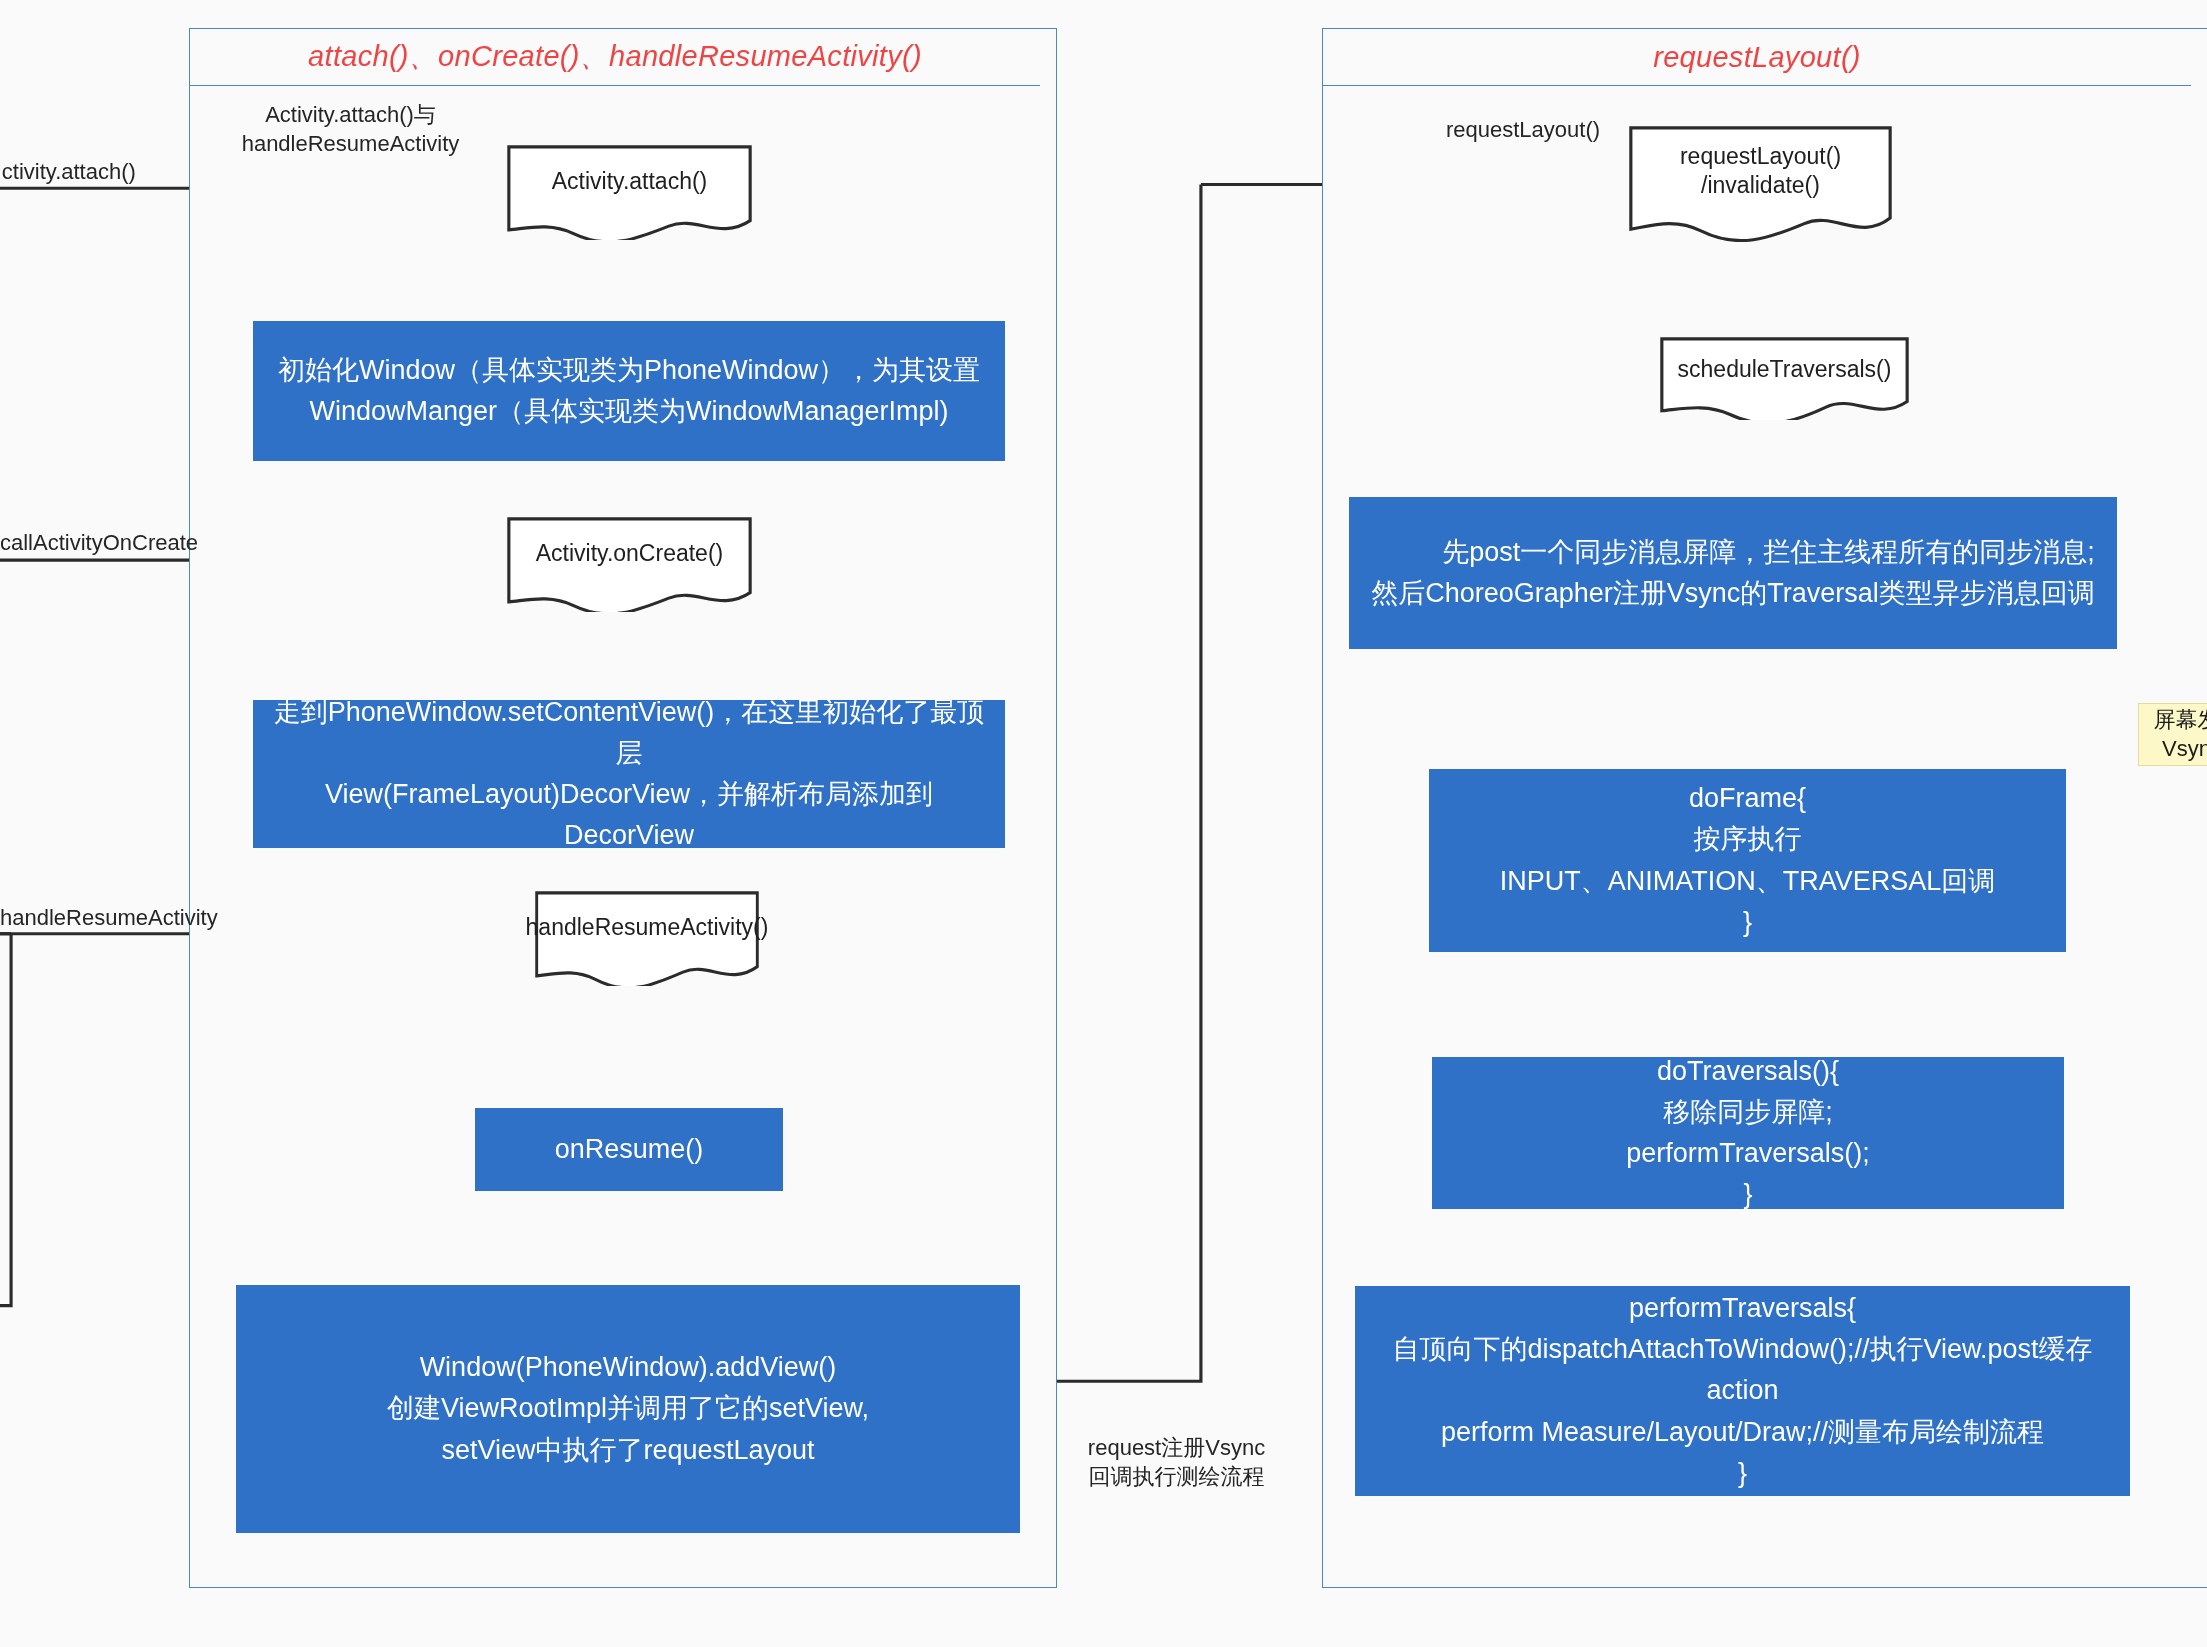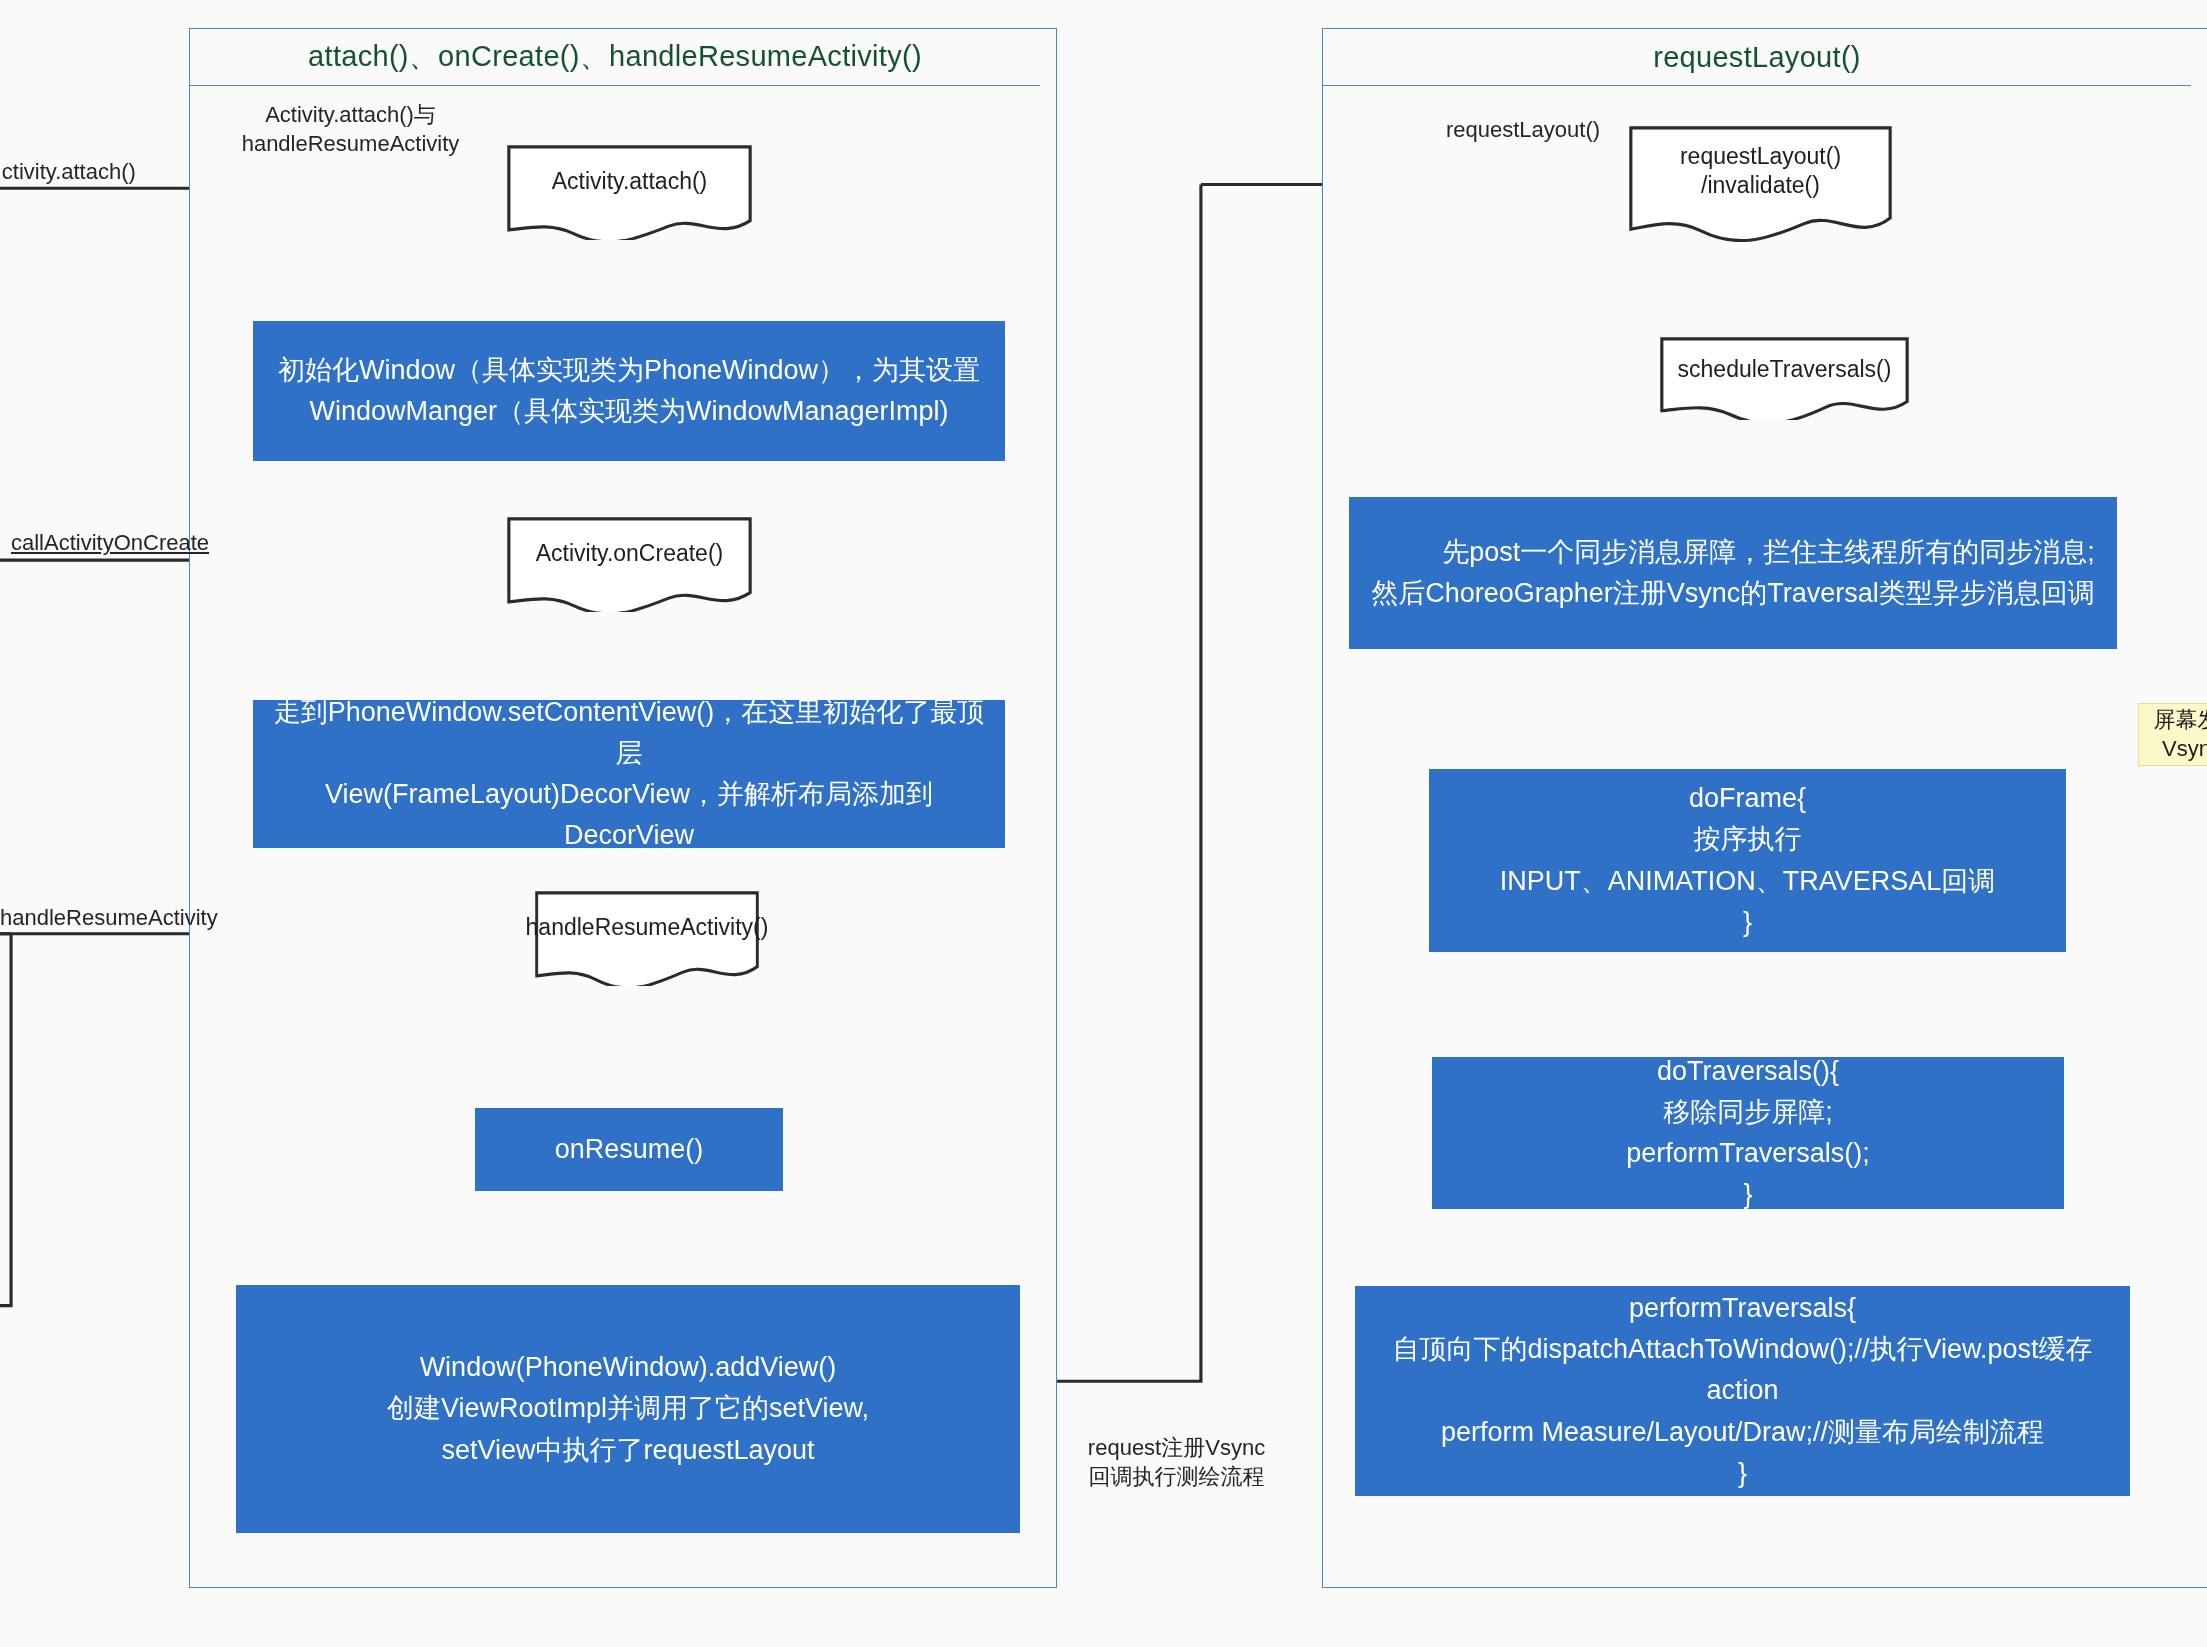--- a/index.html
+++ b/index.html
@@ -10,22 +10,23 @@
   }
   #stage{position:absolute;left:0;top:0;width:2208px;height:1647px;}
   svg#wires{position:absolute;left:0;top:0;width:2208px;height:1647px;overflow:visible;}
 
   
   .group{position:absolute;border:1.8px solid #4a86c8;background:#fafafa;box-sizing:border-box;}
   .group-title{
     position:absolute;left:0;top:0;right:16px;height:57px;
     border-bottom:1.8px solid #4a86c8;
     display:flex;align-items:center;justify-content:center;
-    color:#14532d;font-size:29px;letter-spacing:0.3px;background:#fafafa;
+    color:#ef4444;font-size:29px;letter-spacing:0.3px;background:#fafafa;
     box-sizing:border-box;
+    font-style:italic;
   }
 
   
   .node{position:absolute;box-sizing:border-box;}
 
   .doc{background:transparent;}
   .doc .doc-svg{position:absolute;left:0;top:0;width:100%;height:100%;}
   .doc .doc-label{
     position:absolute;left:0;right:0;top:0;bottom:22%;
     display:flex;align-items:center;justify-content:center;text-align:center;
@@ -102,21 +103,21 @@
 
   <div class="group" style="left:189px;top:28px;width:868px;height:1560px;">
     <div class="group-title">attach()、onCreate()、handleResumeActivity()</div>
   </div>
 
   <div class="edge-label" style="left:1.8px;top:157px;width:157px;text-align:left;">ctivity.attach()</div>
 
   <div class="edge-label" style="left:235px;top:100px;width:231px;">Activity.attach()与
 handleResumeActivity</div>
 
-  <div class="edge-label" style="left:11px;top:528px;width:194px;text-align:left;text-decoration:underline;">callActivityOnCreate</div>
+  <div class="edge-label" style="left:0;top:528px;width:194px;text-align:left;">callActivityOnCreate</div>
 
   <div class="edge-label" style="left:0px;top:903px;width:194px;text-align:left;">handleResumeActivity</div>
 
   <div class="node doc" style="left:507px;top:145px;width:245px;height:95px;">
     <svg class="doc-svg" viewBox="0 0 265 103" preserveAspectRatio="none">
       <path d="M2,2 L263,2 L263,82 C230,104 205,76 175,88 C140,102 110,114 72,96 C46,84 24,90 2,92 Z" fill="#ffffff" stroke="#2b2b2b" stroke-width="3.4"></path>
     </svg>
     <div class="doc-label">Activity.attach()</div>
   </div>
 

